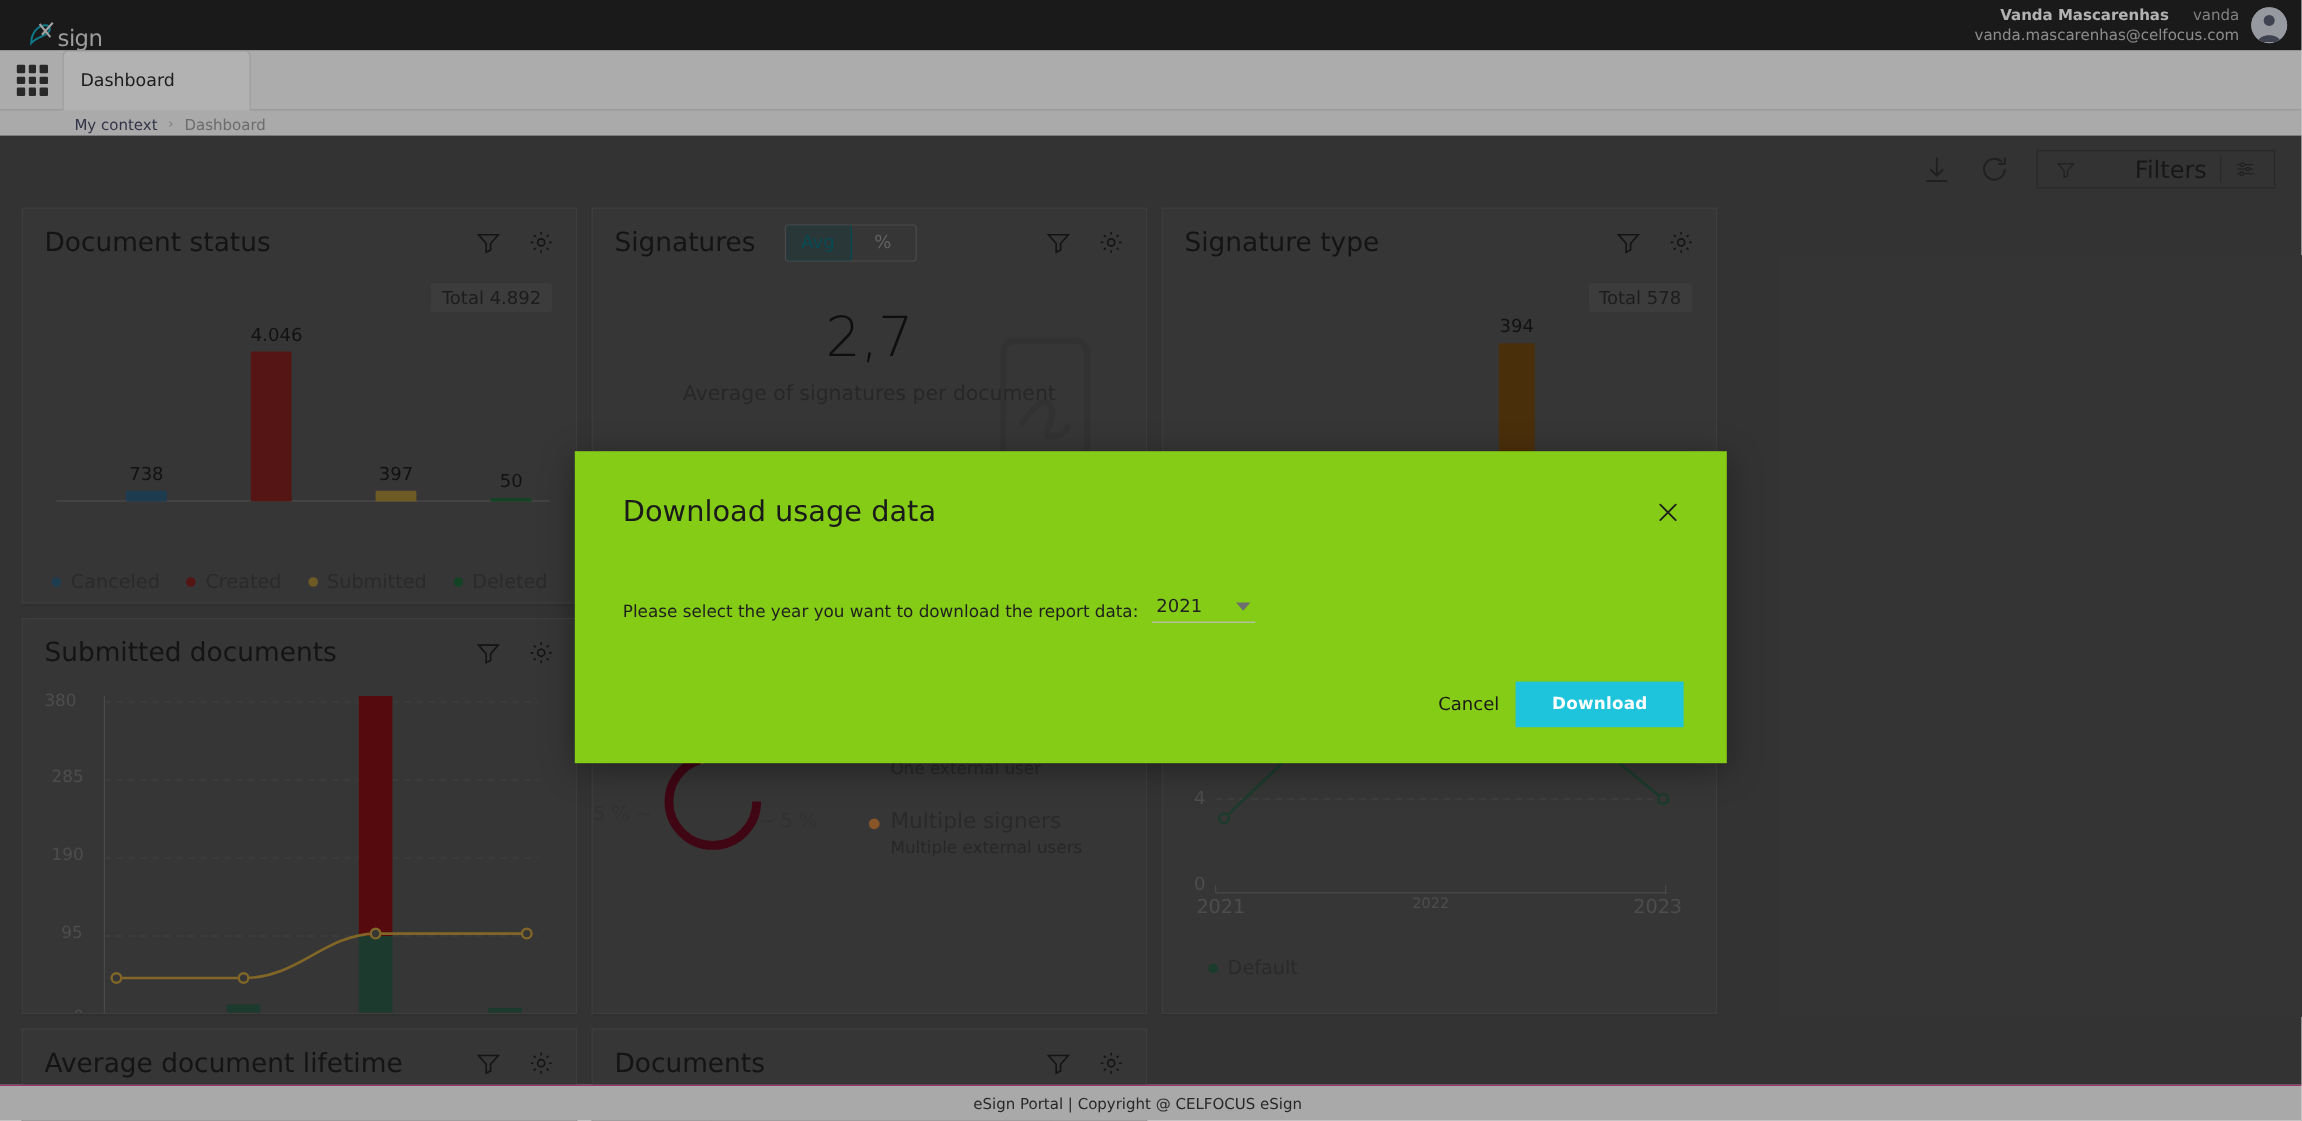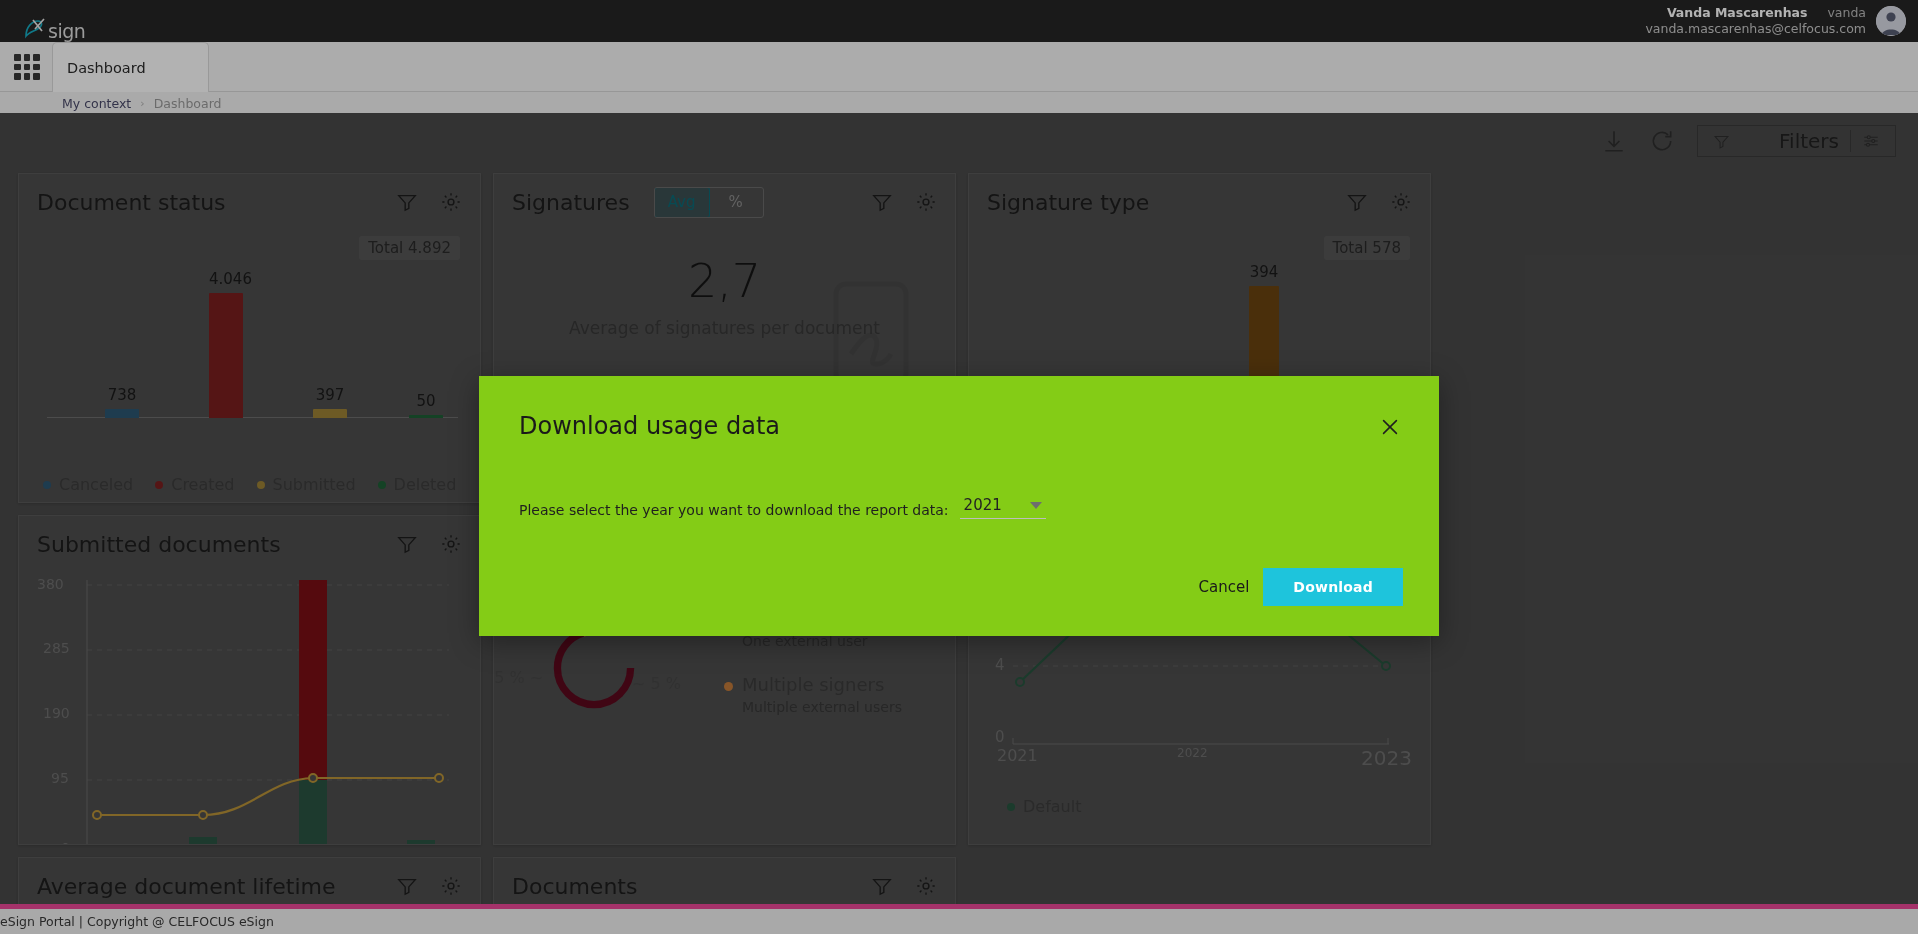--- a/index.html
+++ b/index.html
@@ -149,22 +149,22 @@
   
   .statrow { position:absolute; left:10px; right:10px; top:18px;
              display:flex; justify-content:space-around; }
   .stat { width:120px; position:relative; text-align:center; }
   .stat-cap { font-size:13.5px; color:#4a4a4a; margin-bottom:6px; }
 
   
   .footer {
     position:absolute; left:0; bottom:0; width:1918px; height:30px;
     background:#f2f2f2; display:flex; align-items:center;
-    justify-content:flex-start; padding-right:22px;
-    font-size:12.5px; color:#3a3a3a; border-top:5px solid #ec4899;
+    justify-content:center; padding-right:22px;
+    font-size:12.5px; color:#3a3a3a; border-top:1px solid #ec4899;
   }
 
   
   .scrim { position:absolute; left:0; top:0; width:1918px; height:934px;
            background:rgba(0,0,0,0.30); z-index:40; }
   .modal {
     position:absolute; left:479px; top:376px; width:960px; height:260px;
     background:#84cc16; z-index:50; box-shadow:0 6px 26px rgba(0,0,0,.35);
   }
   .modal-title {
@@ -480,21 +480,21 @@
             <line x1="44" y1="94" x2="420" y2="94" stroke="#5e5e5e" stroke-dasharray="5 5"></line>
             <line x1="44" y1="172" x2="420" y2="172" stroke="#6b6b6b"></line>
             <line x1="44" y1="166" x2="44" y2="172" stroke="#6b6b6b"></line>
             <line x1="419" y1="166" x2="419" y2="172" stroke="#6b6b6b"></line>
             <path d="M51 110 L230 -60 L417 94" fill="none" stroke="#27553f" stroke-width="2.2"></path>
             <circle cx="51" cy="110" r="4" fill="#4e4e4e" stroke="#27553f" stroke-width="2"></circle>
             <circle cx="417" cy="94" r="4" fill="#4e4e4e" stroke="#27553f" stroke-width="2"></circle>
           </svg>
           <span class="axis-lbl" style="left:28px;top:174px;font-size:16px;">2021</span>
           <span class="axis-lbl" style="left:208px;top:174px;font-size:12px;">2022</span>
-          <span class="axis-lbl" style="left:392px;top:174px;font-size:20px;">2023</span>
+          <span class="axis-lbl" style="left:392px;top:174px;font-size:16px;">2023</span>
         </div>
         <div class="legend" style="bottom:30px;left:38px;">
           <span class="lg">
               <i class="lg-dot" style="background:#27553f"></i>
             <span>Default</span>
             </span>
         </div>
       </div>
     </div>
 

